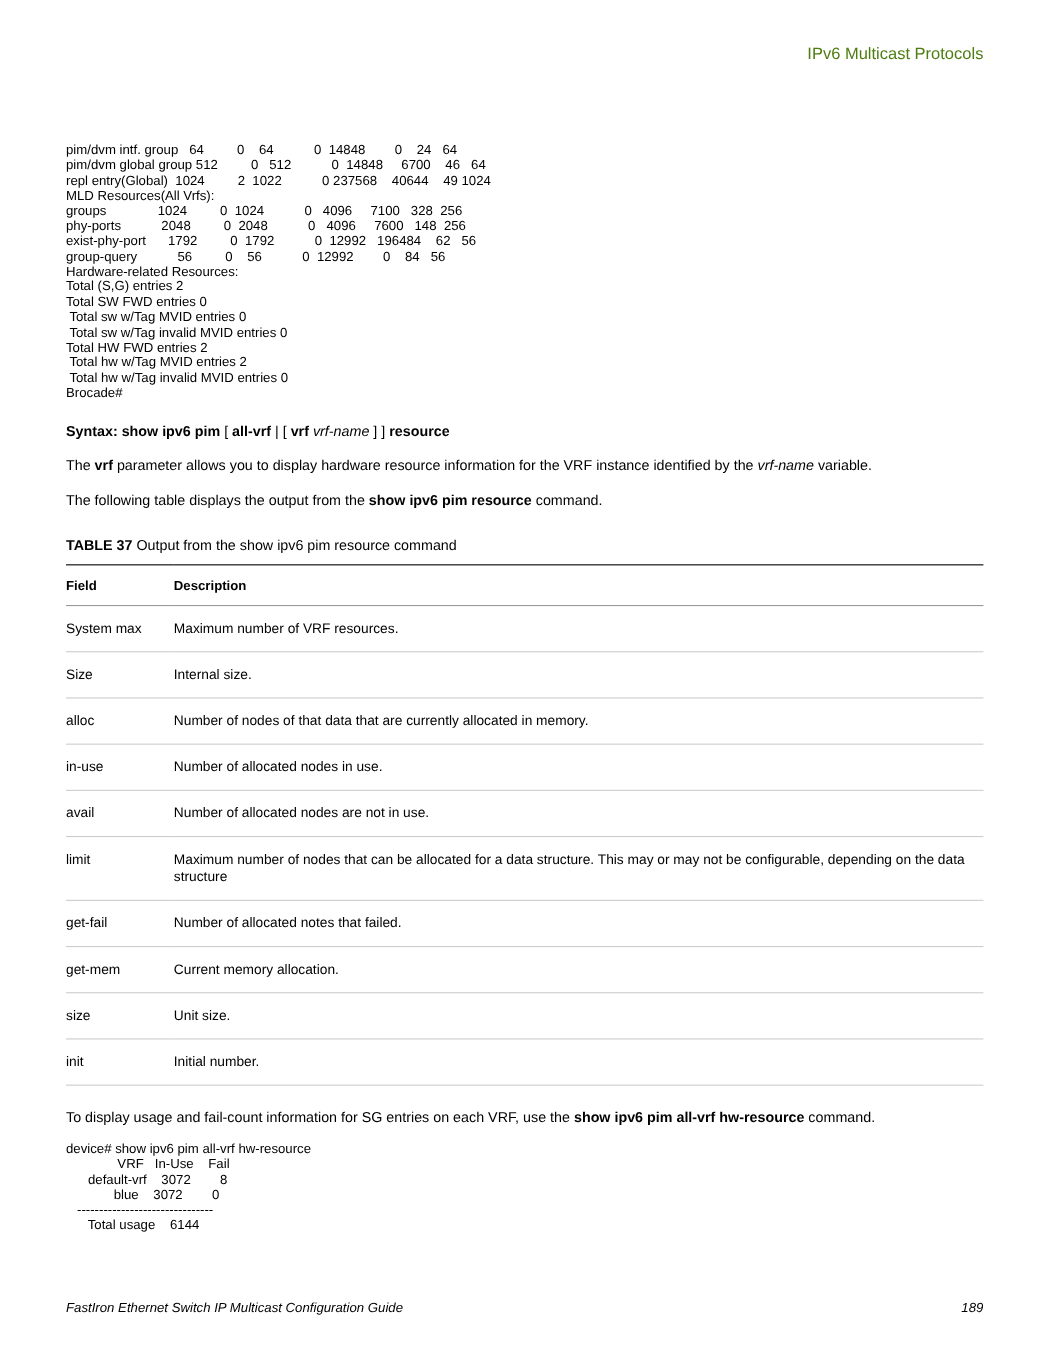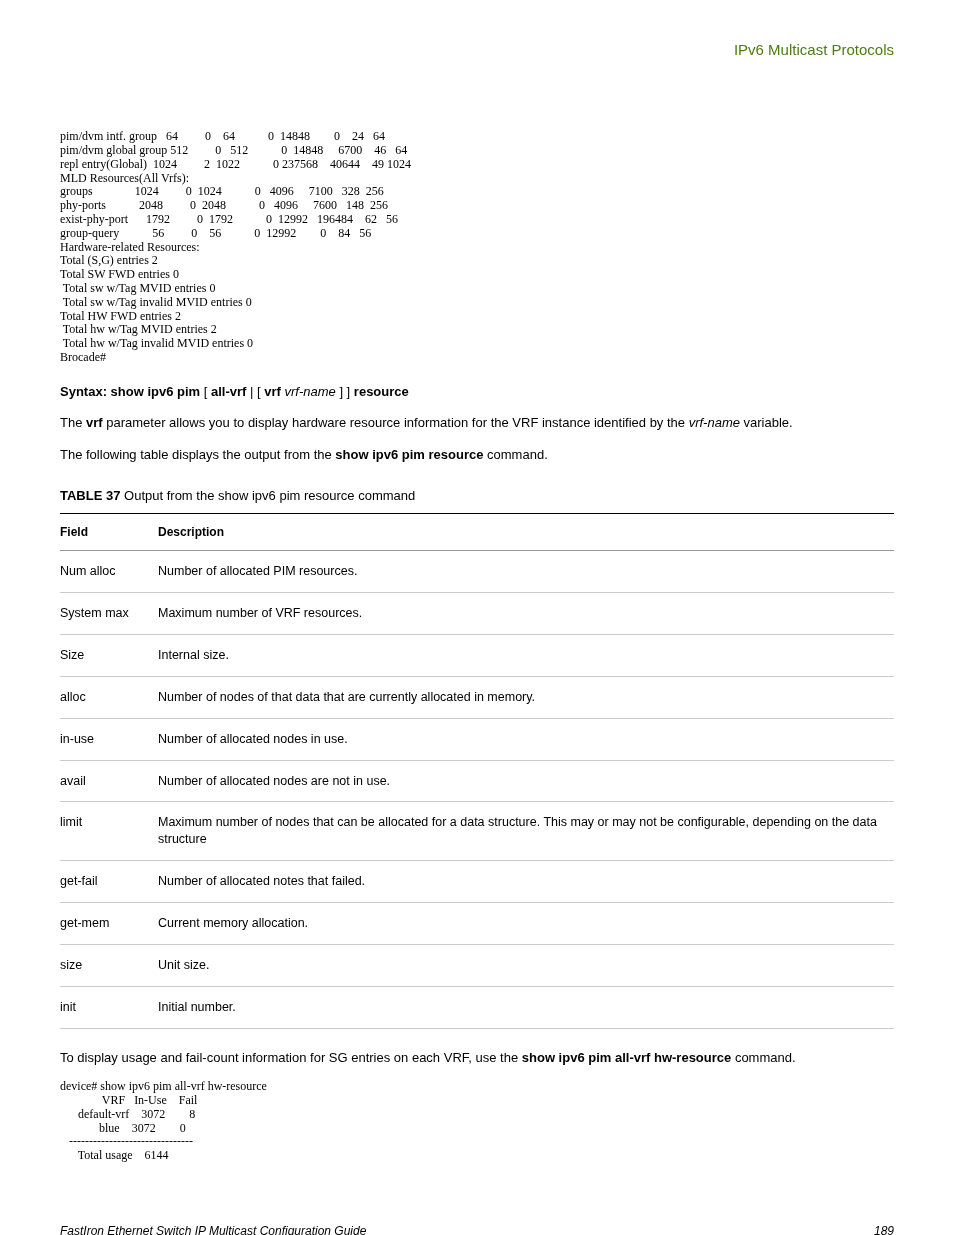--- a/index.html
+++ b/index.html
@@ -12,21 +12,21 @@
     box-sizing: border-box;
     line-height: 1.35;
   }
   .header-right {
     text-align: right;
     font-size: 15px;
     margin-bottom: 70px;
     color: #4d7c0f;
   }
   pre.code {
-    font-family: Liberation Serif, serif;
+    font-family: Liberation Sans, sans-serif;
     font-size: 12px;
     white-space: pre;
     margin: 0 0 18px 0;
     line-height: 1.15;
   }
   .body-text {
     margin: 0 0 14px 0;
   }
   .body-text .bold { font-weight: bold; }
   .body-text .italic { font-style: italic; }
@@ -105,24 +105,20 @@
 
 <table class="fields">
   <thead>
     <tr>
       <th class="field-col">Field</th>
       <th>Description</th>
     </tr>
   </thead>
   <tbody id="table-body">
       <tr>
-        <td class="field-col">Num alloc</td>
-        <td>Number of allocated PIM resources.</td>
-      </tr>
-      <tr>
         <td class="field-col">System max</td>
         <td>Maximum number of VRF resources.</td>
       </tr>
       <tr>
         <td class="field-col">Size</td>
         <td>Internal size.</td>
       </tr>
       <tr>
         <td class="field-col">alloc</td>
         <td>Number of nodes of that data that are currently allocated in memory.</td>

